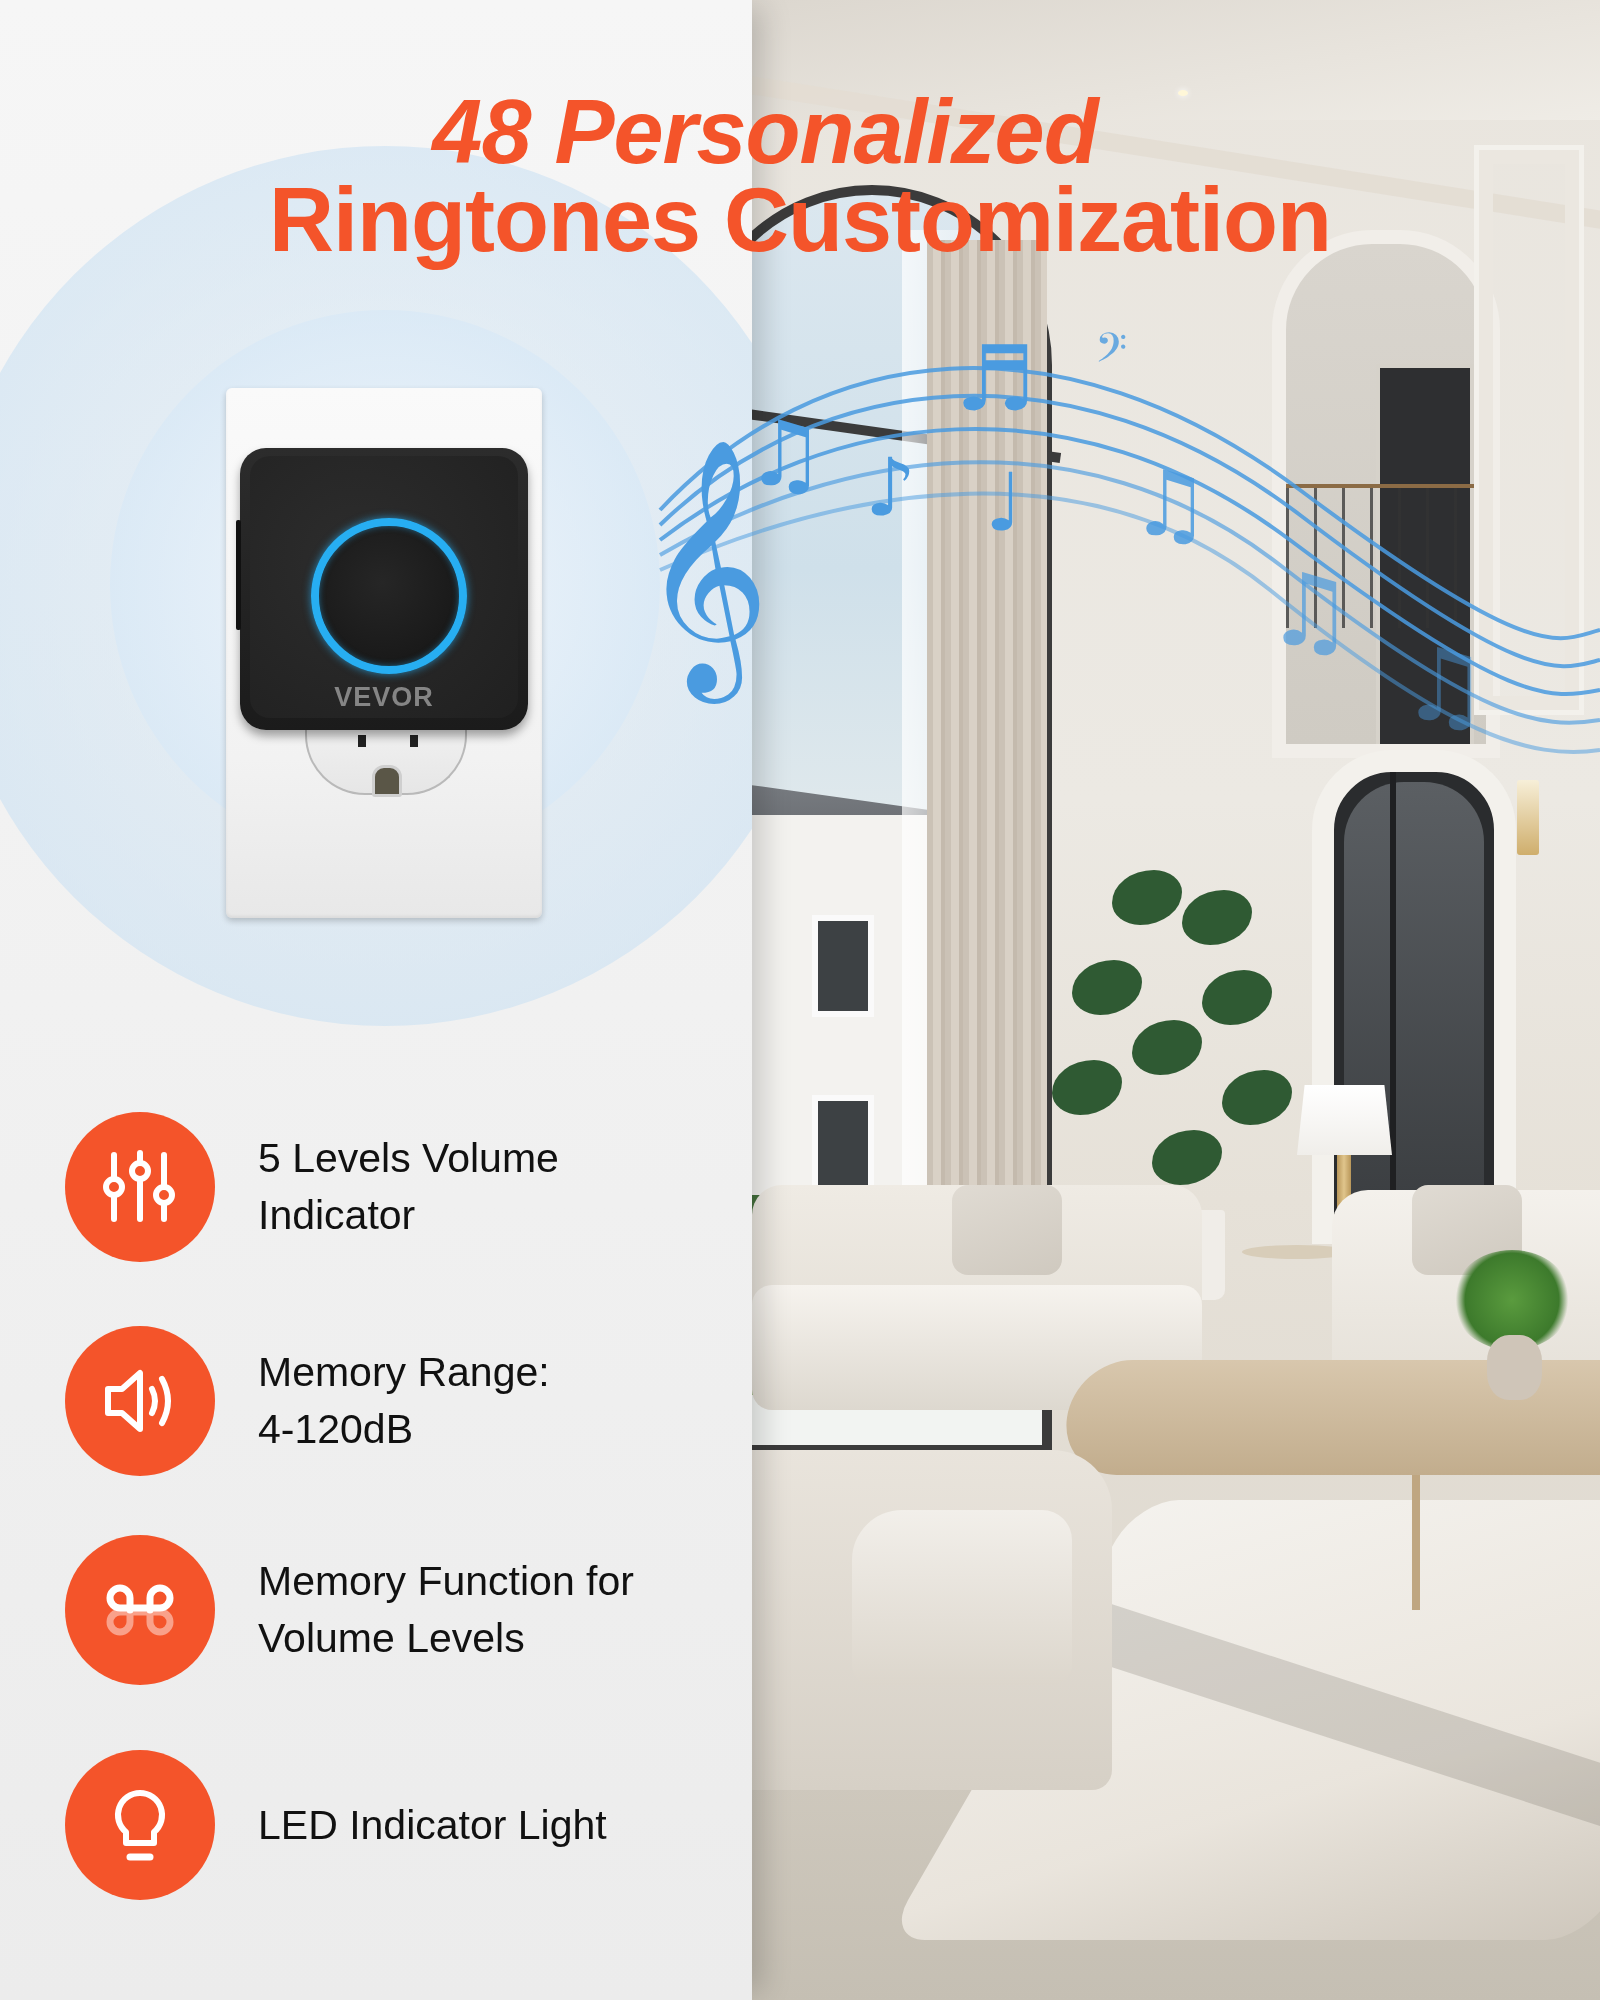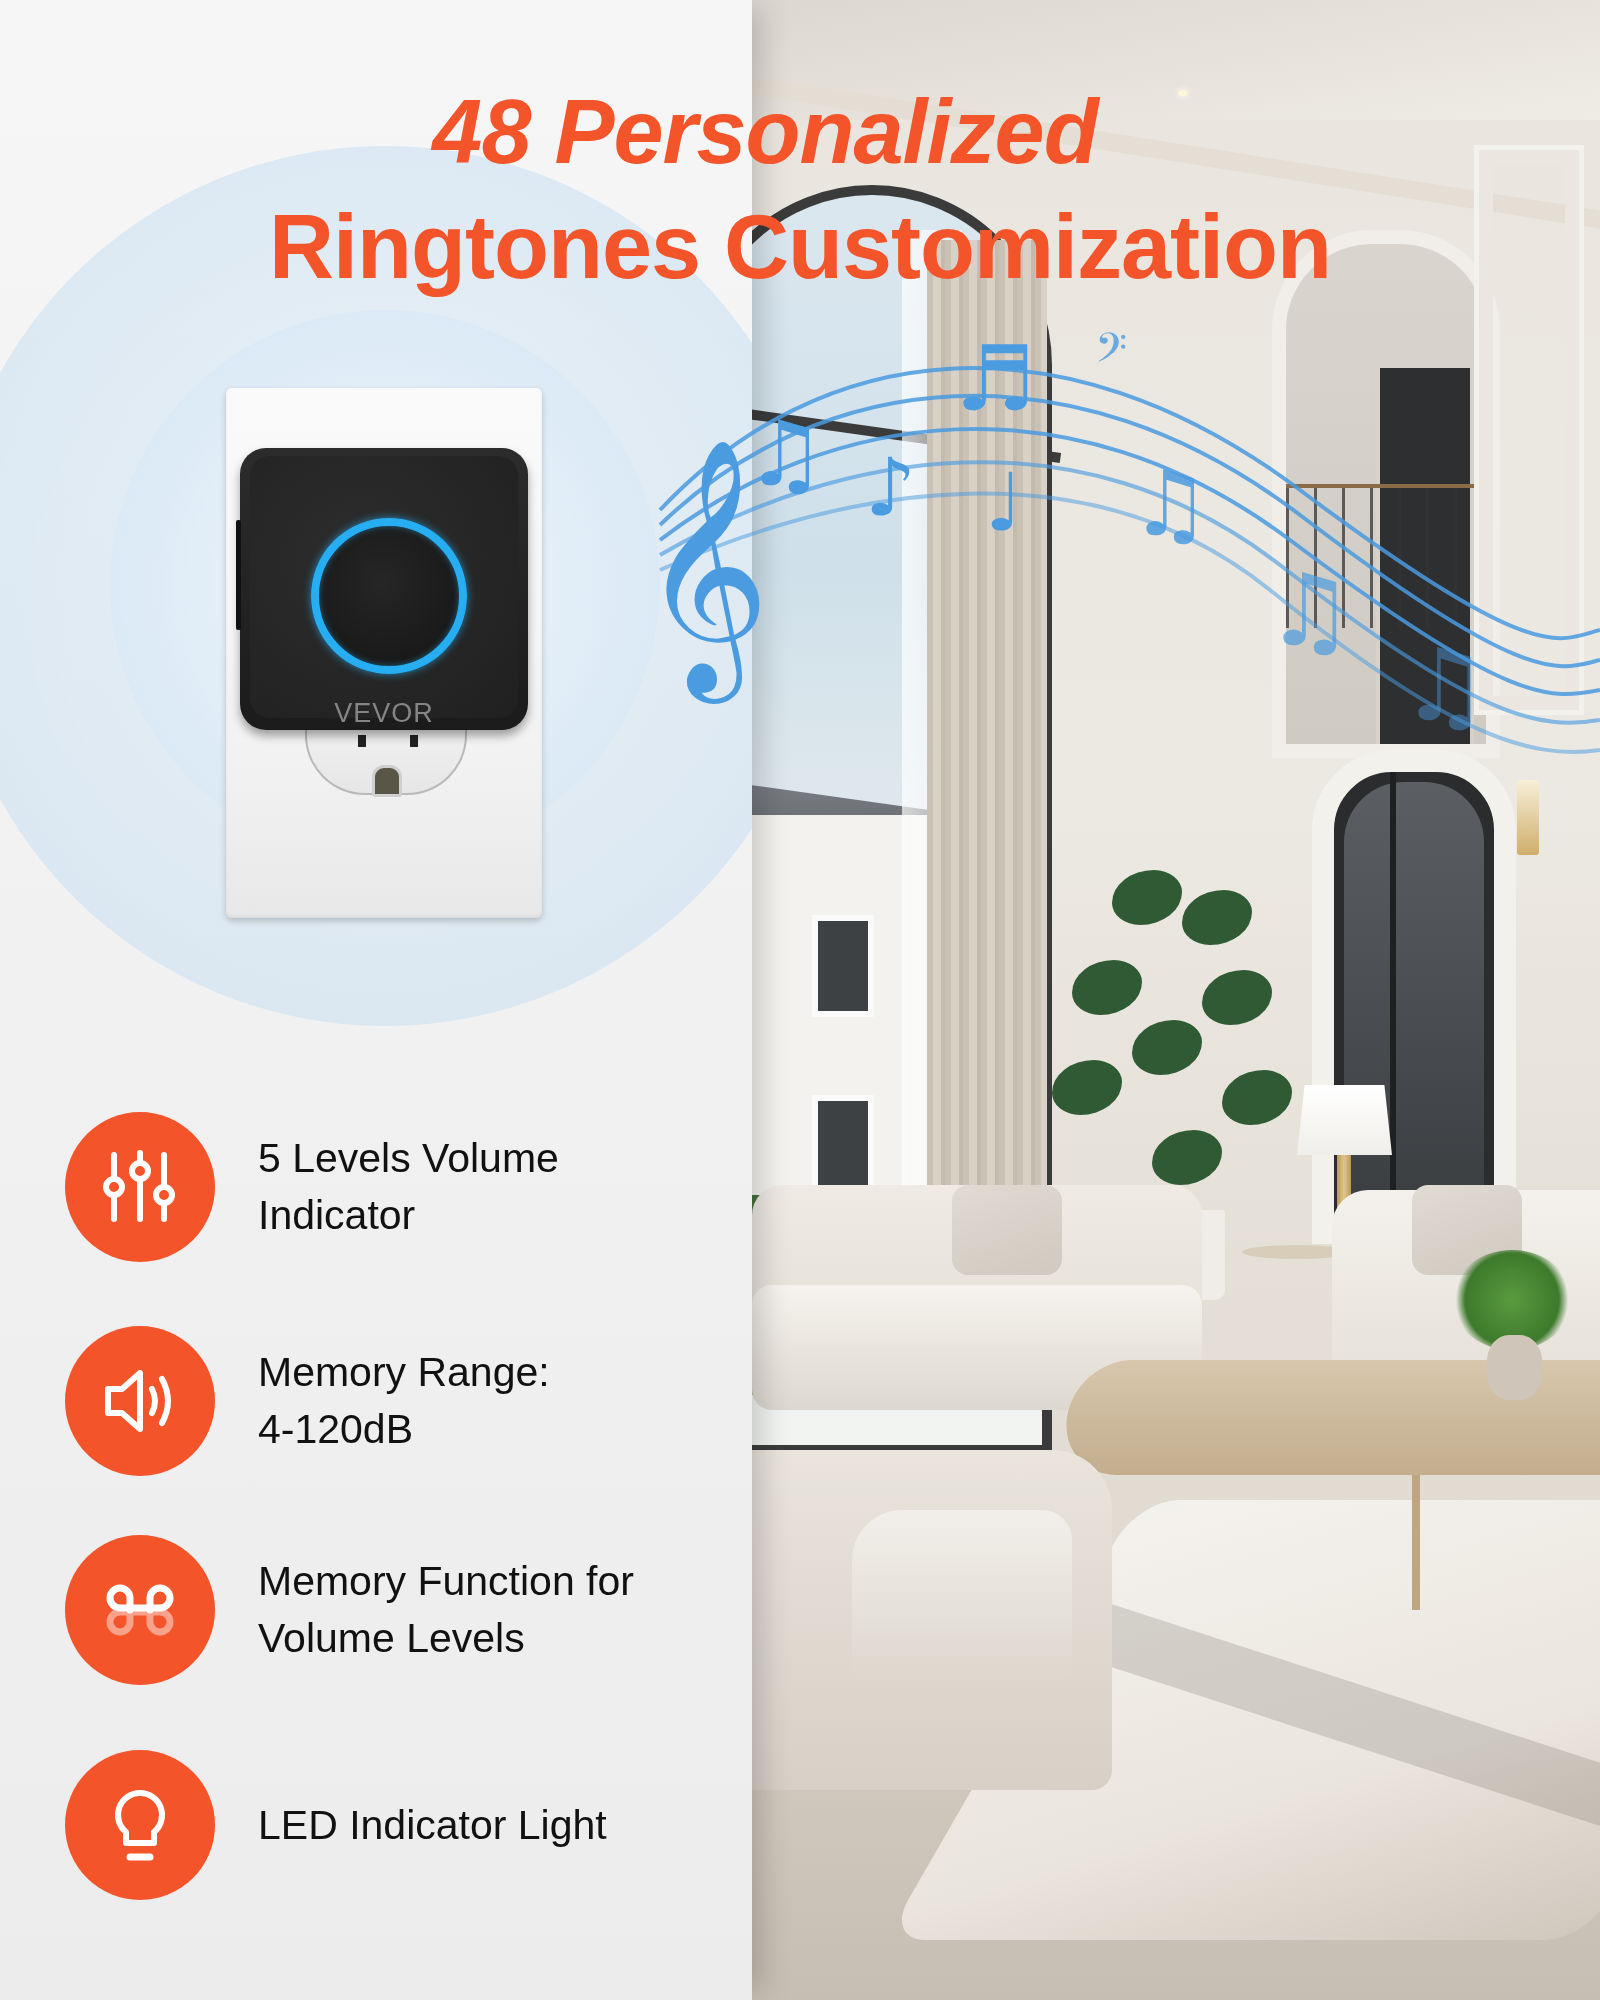--- a/index.html
+++ b/index.html
@@ -82,26 +82,26 @@
   .outlet-ground { position:absolute; left:372px; top:765px; width:24px; height:26px; border-radius:12px 12px 3px 3px; background:#5a5647; border:3px solid #cfcfcf; }
   .prong { position:absolute; top:735px; width:8px; height:12px; background:#222; }
 
   .device { position:absolute; left:240px; top:448px; width:288px; height:282px; border-radius:26px;
             background:linear-gradient(180deg,#2c2c2c,#1b1b1b); box-shadow:0 6px 10px rgba(0,0,0,.35); }
   .device-face { position:absolute; left:250px; top:456px; width:268px; height:262px; border-radius:20px; background:radial-gradient(circle at 40% 40%,#2d2d2d,#202020); }
   .side-button { position:absolute; left:236px; top:520px; width:5px; height:110px; background:#111; border-radius:2px; }
   .led-ring { position:absolute; left:311px; top:518px; width:140px; height:140px; border-radius:50%;
               border:8px solid #27aef2; box-shadow:0 0 8px rgba(39,174,242,.7), inset 0 0 6px rgba(39,174,242,.5);
               background:radial-gradient(circle at 45% 40%,#262626,#141414); }
-  .brand { position:absolute; left:240px; top:682px; width:288px; text-align:center; font-size:27px; font-weight:normal; color:#858585; letter-spacing:1px;margin-top:16px; }
+  .brand { position:absolute; left:240px; top:682px; width:288px; text-align:center; font-size:27px; font-weight:bold; color:#858585; letter-spacing:1px; }
 
   .title { position:absolute; left:0; top:88px; width:1600px; text-align:center; color:#f4542a;
            font-weight:bold; font-size:90px; line-height:88px; letter-spacing:-1px; z-index:5; }
   .title .line1 { display:block; padding-right:70px;font-style:italic; }
-  .title .line2 { display:block; padding-right:0;margin-top:27px; }
+  .title .line2 { display:block; padding-right:0; }
 
   .feature { position:absolute; left:65px; width:660px; height:150px; }
   .feature .icon-circle { position:absolute; left:0; top:0; width:150px; height:150px; border-radius:50%; background:#f4542a; }
   .feature .icon-circle svg { position:absolute; left:35px; top:35px; width:80px; height:80px; }
   .feature .text { position:absolute; left:193px; top:50%; transform:translateY(-50%); font-size:41px; line-height:57px; color:#111; }
   .feature .text span { display:block; }
 </style>
 </head>
 <body>
 

